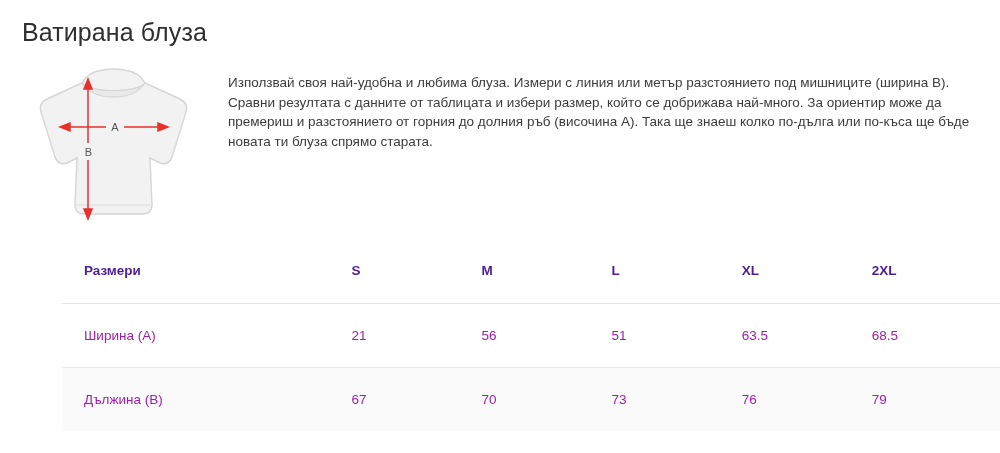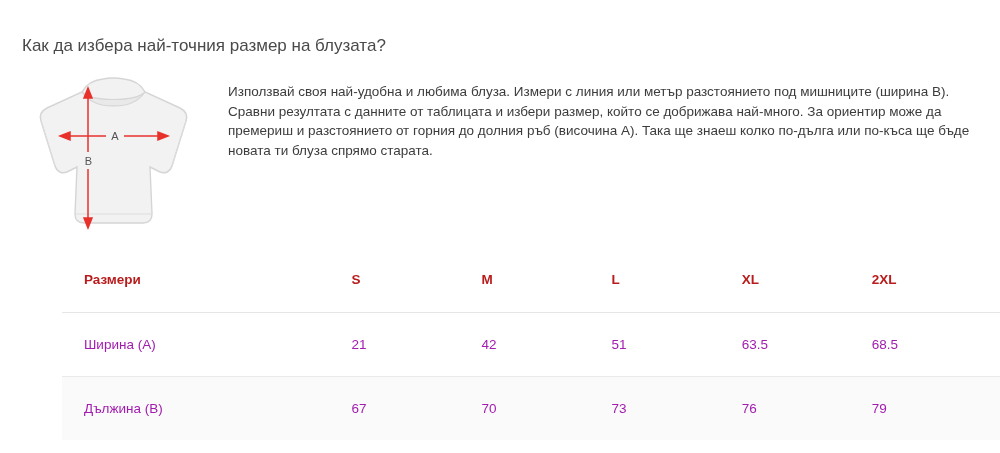--- a/index.html
+++ b/index.html
@@ -68,21 +68,21 @@
   }
   table.size-table th,
   table.size-table td {
     text-align: left;
     padding: 0;
     height: 64px;
     vertical-align: middle;
   }
   table.size-table thead th {
     font-weight: bold;
-    color: #b91c1c;
+    color: #4c1d95;
     font-size: 13.5px;
     border-bottom: 1px solid #e6e6e6;
   }
   table.size-table tbody td {
     color: #a21caf;
     border-bottom: 1px solid #eaeaea;
   }
   table.size-table tbody tr:nth-child(even) td {
     background: #fafafa;
   }
@@ -94,21 +94,21 @@
   tbody td.col-label { color: #444444; }
   thead th.col-label { color: #2f2f2f; }
 
   svg.shirt-svg { display: block; }
 </style>
 </head>
 <body>
 
 <div class="page">
 
-  <div class="subtitle">Как да избера най-точния размер на блузата?</div>
+  <h1 class="title">Ватирана блуза</h1>
 
   <div class="content-row">
 
     <div class="diagram">
       <svg class="shirt-svg" width="190" height="160" viewBox="0 0 190 160">
 
         <path d="M62 18 C66 10, 74 6, 83 5 C88 4, 98 4, 104 5 C113 6, 121 10, 125 18
                  L160 34 C166 37, 168 41, 166 47 L152 92 C150 98, 145 100, 140 98 L130 93
                  L132 140 C132 146, 129 149, 123 149 L64 149 C58 149, 55 146, 55 140
                  L57 93 L47 98 C42 100, 37 98, 35 92 L21 47 C19 41, 21 37, 27 34 Z" fill="#f2f2f2" stroke="#d5d5d5" stroke-width="1.4"></path>
@@ -153,21 +153,21 @@
         <th class="col-size">M</th>
         <th class="col-size">L</th>
         <th class="col-size">XL</th>
         <th class="col-size">2XL</th>
       </tr>
     </thead>
     <tbody>
       <tr>
         <td class="col-label">Ширина (A)</td>
         <td class="col-size">21</td>
-        <td class="col-size">42</td>
+        <td class="col-size">56</td>
         <td class="col-size">51</td>
         <td class="col-size">63.5</td>
         <td class="col-size">68.5</td>
       </tr>
       <tr>
         <td class="col-label">Дължина (B)</td>
         <td class="col-size">67</td>
         <td class="col-size">70</td>
         <td class="col-size">73</td>
         <td class="col-size">76</td>

